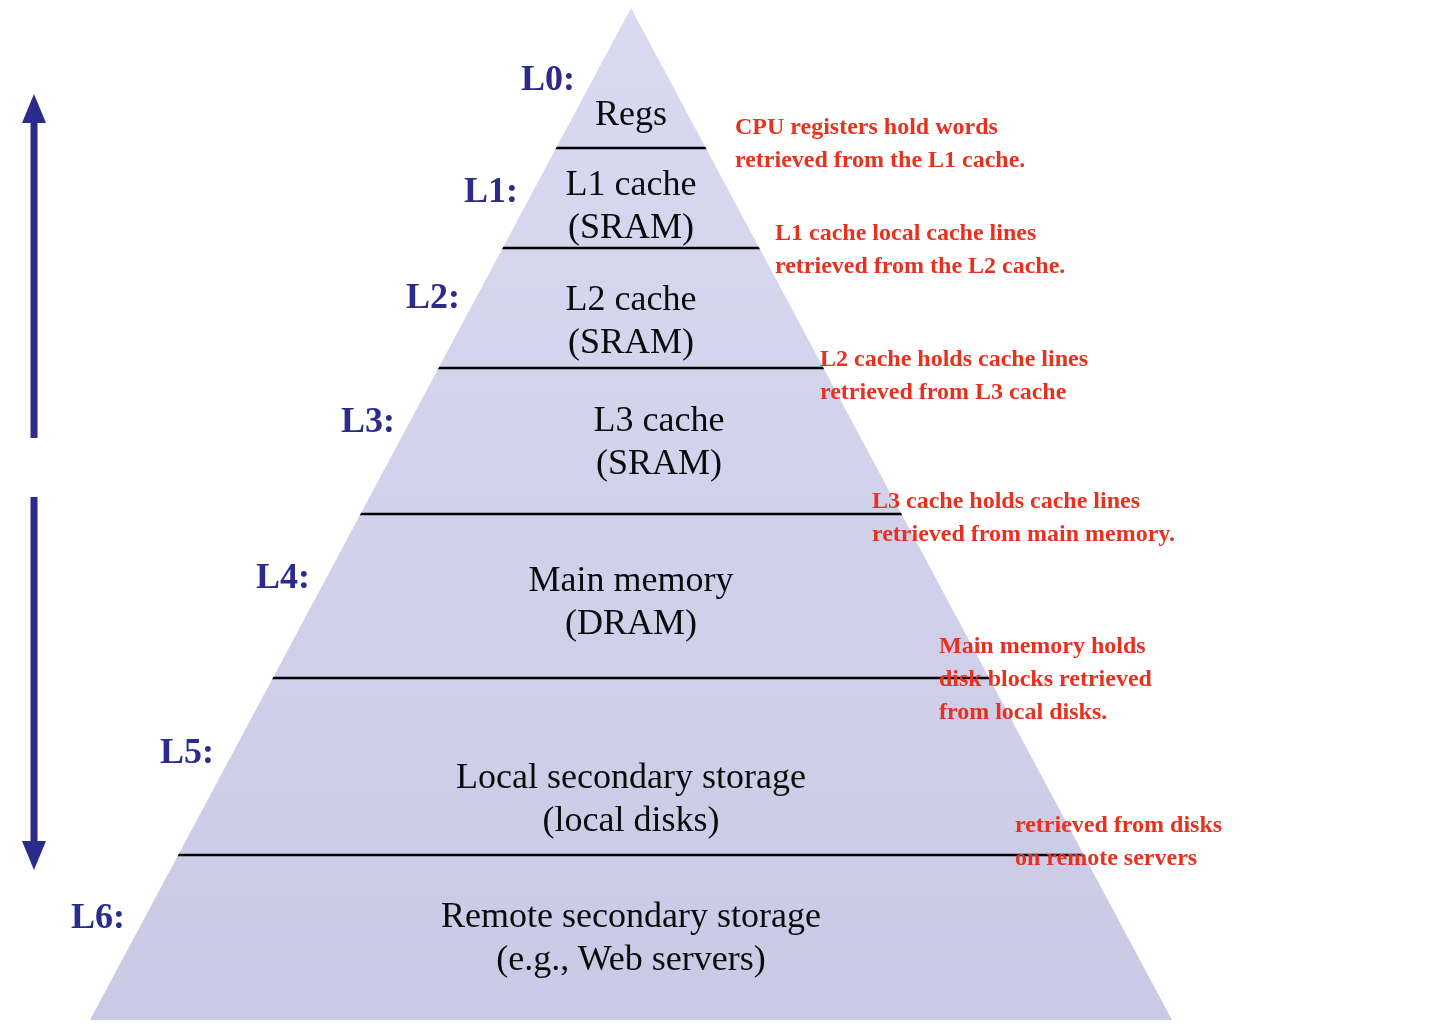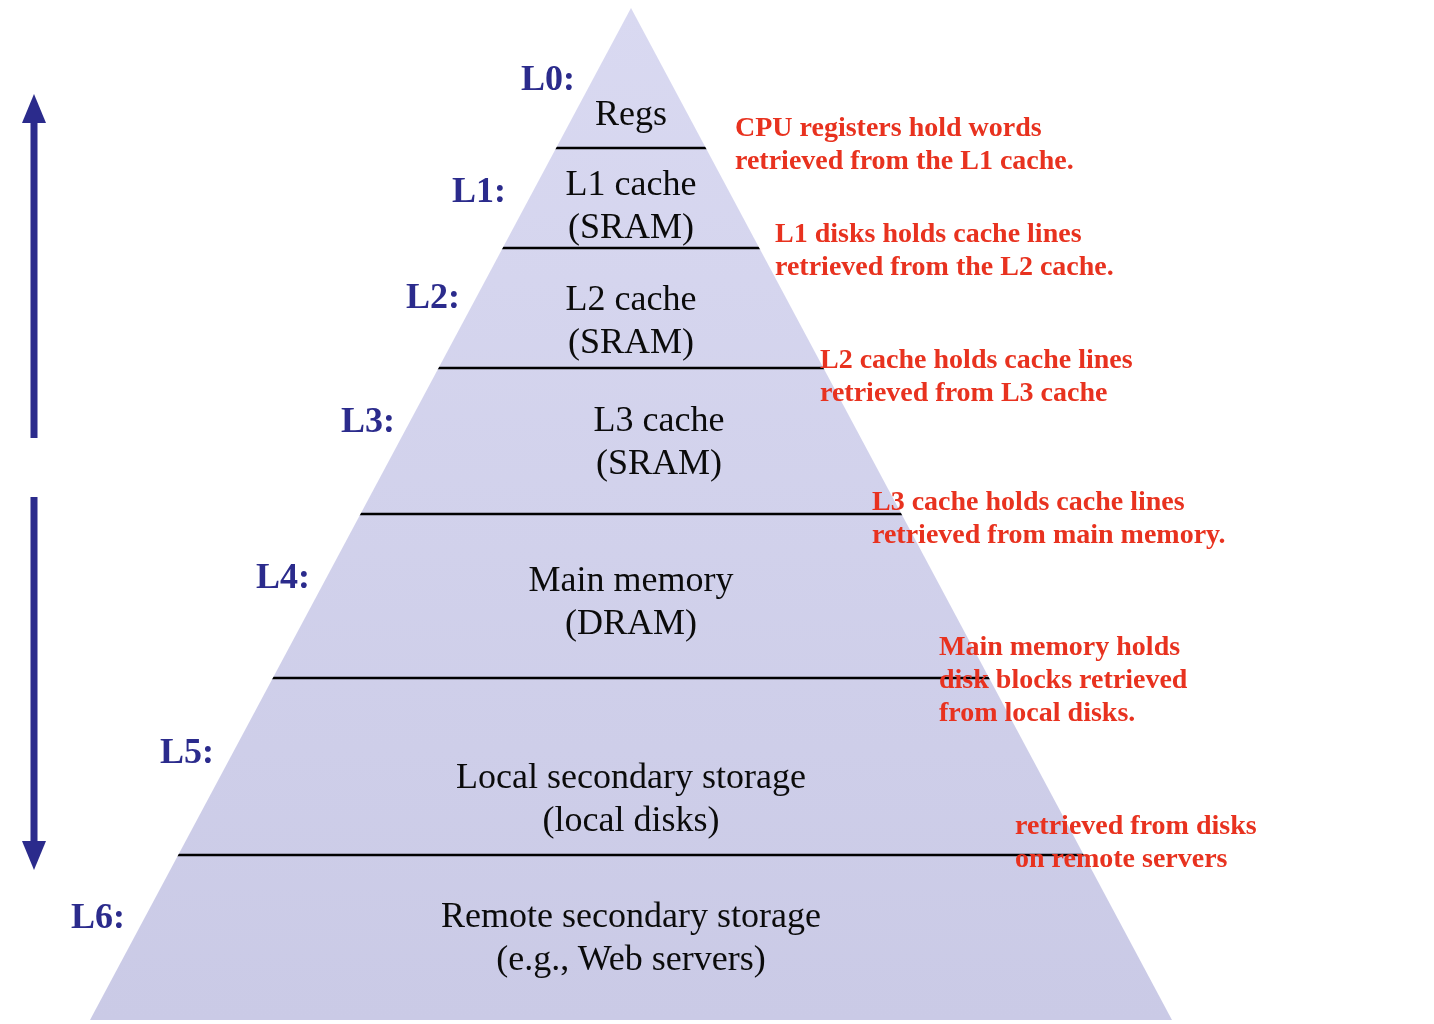--- a/index.html
+++ b/index.html
@@ -24,21 +24,21 @@
   
   .lvl-label {
     position: absolute;
     font-weight: bold;
     font-size: 36px;
     line-height: 36px;
     color: #2B2B8C;
     white-space: nowrap;
   }
   .lab0 { left: 521px; top: 60px; }
-  .lab1 { left: 452px; top: 172px; }
+  .lab1 { left: 464px; top: 172px; }
   .lab2 { left: 406px; top: 278px; }
   .lab3 { left: 341px; top: 402px; }
   .lab4 { left: 256px; top: 558px; }
   .lab5 { left: 160px; top: 733px; }
   .lab6 { left: 71px;  top: 898px; }
   
   .band {
     position: absolute;
     transform: translateX(-50%);
     text-align: center;
@@ -51,21 +51,21 @@
   .band1 { left: 631px; top: 162px; }
   .band2 { left: 631px; top: 269px; margin-top: 8px; }
   .band3 { left: 631px; top: 398px; margin-left: 28px; }
   .band4 { left: 631px; top: 558px; }
   .band5 { left: 631px; top: 727px; margin-top: 28px; }
   .band6 { left: 631px; top: 894px; }
   
   .ann {
     position: absolute;
     font-weight: bold;
-    font-size: 28px;
+    font-size: 24px;
     line-height: 33px;
     color: #E8321F;
     white-space: nowrap;
   }
   .ann0 { left: 735px;  top: 110px; }
   .ann1 { left: 775px;  top: 216px; }
   .ann2 { left: 820px;  top: 342px; }
   .ann3 { left: 872px;  top: 484px; }
   .ann4 { left: 939px;  top: 629px; }
   .ann5 { left: 1015px; top: 808px; }
@@ -139,21 +139,21 @@
   <div class="band band6">
     <div>Remote secondary storage</div>
     <div>(e.g., Web servers)</div>
   </div>
 
   <div class="ann ann0">
     <div>CPU registers hold words</div>
     <div>retrieved from the L1 cache.</div>
   </div>
   <div class="ann ann1">
-    <div>L1 disks holds cache lines</div>
+    <div>L1 cache local cache lines</div>
     <div>retrieved from the L2 cache.</div>
   </div>
   <div class="ann ann2">
     <div>L2 cache holds cache lines</div>
     <div>retrieved from L3 cache</div>
   </div>
   <div class="ann ann3">
     <div>L3 cache holds cache lines</div>
     <div>retrieved from main memory.</div>
   </div>

